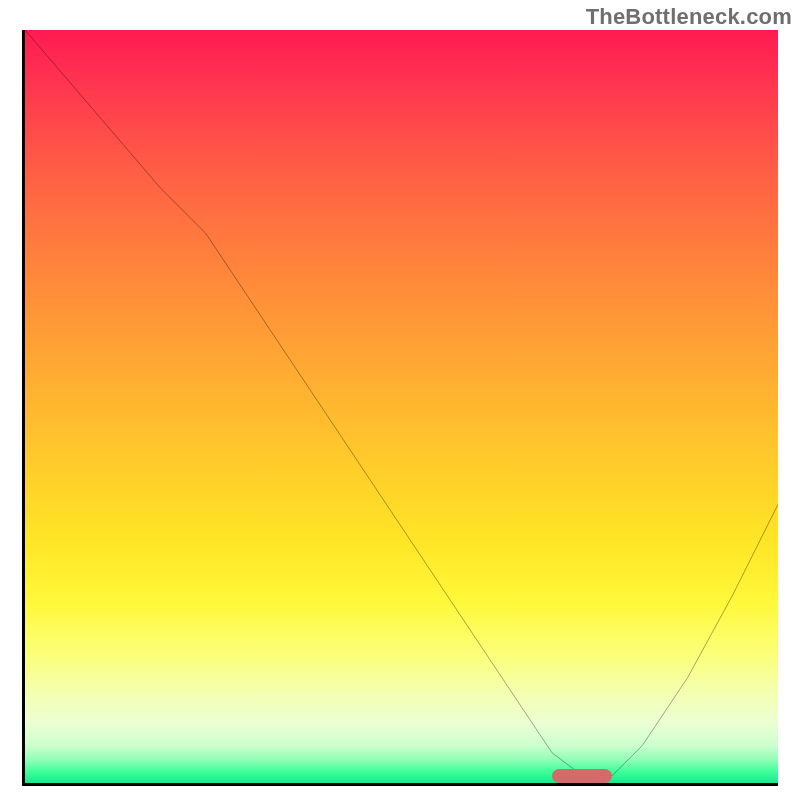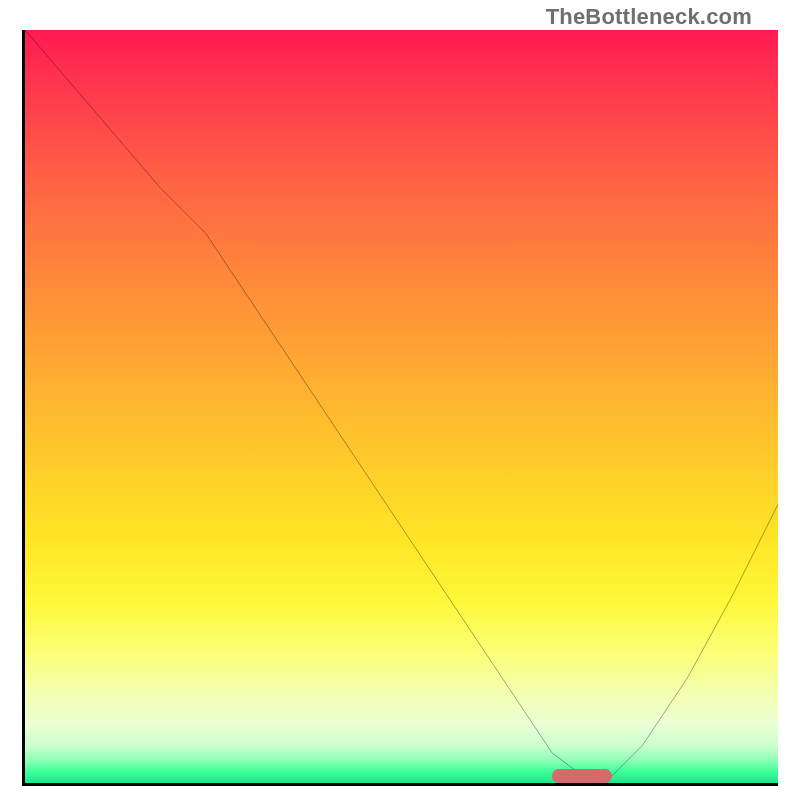--- a/index.html
+++ b/index.html
@@ -7,20 +7,21 @@
     padding: 0;
     width: 800px;
     height: 800px;
     background: #ffffff;
     font-family: Arial, Helvetica, sans-serif;
   }
   .canvas {
     position: relative;
     width: 760px;
     height: 800px;
+    padding-left: 40px;
   }
   .watermark {
     position: absolute;
     top: 4px;
     right: 8px;
     font-size: 22px;
     font-weight: 600;
     color: #6f6f6f;
     letter-spacing: 0.2px;
     z-index: 10;

